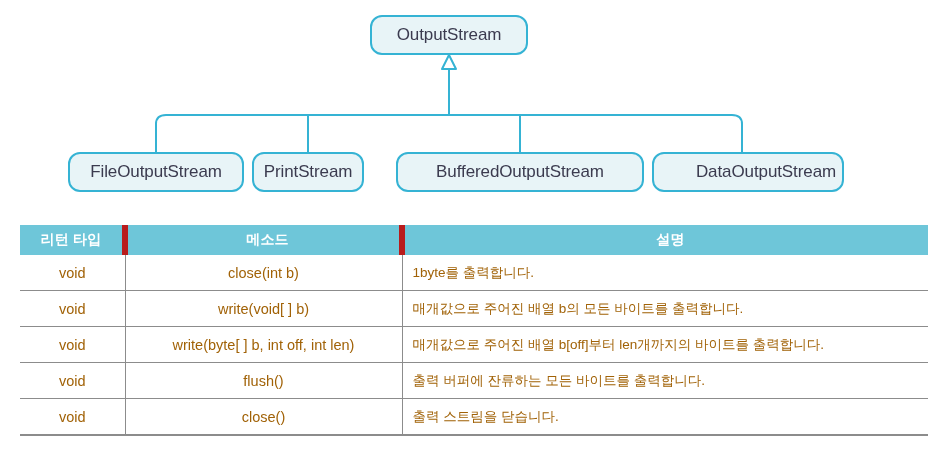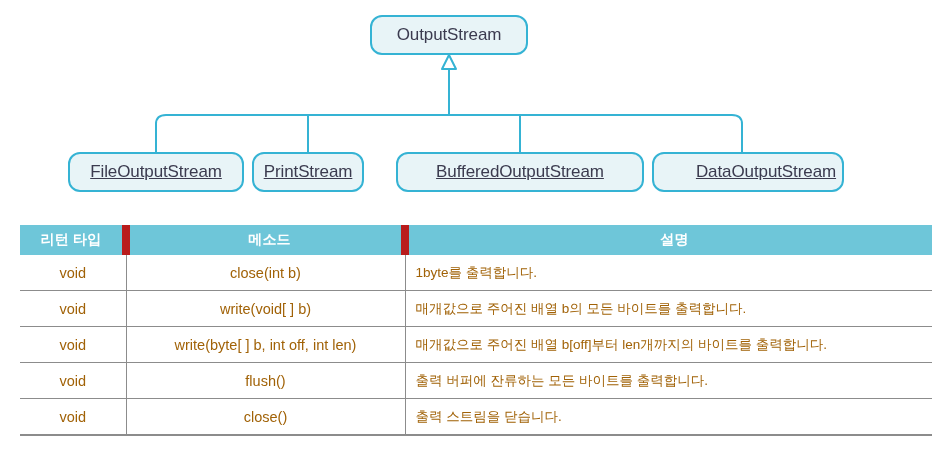--- a/index.html
+++ b/index.html
@@ -45,21 +45,21 @@
     font-size: 17px;
     letter-spacing: -0.1px;
     white-space: nowrap;
   }
   .uml-box.root {
     left: 370px;
     top: 15px;
     width: 158px;
     height: 40px;
   }
-  .uml-box.leaf { top: 152px; height: 40px; text-decoration: underline; }
+  .uml-box.leaf { top: 152px; height: 40px; }
   .uml-box.leaf-1 { left: 68px;  width: 176px; }
   .uml-box.leaf-2 { left: 252px; width: 112px; }
   .uml-box.leaf-3 { left: 396px; width: 248px; }
   .uml-box.leaf-4 { left: 652px; width: 192px; padding-left: 36px; }
 
   
   #method-table {
     position: absolute;
     left: 20px;
     top: 225px;
@@ -76,21 +76,21 @@
     font-weight: bold;
     height: 30px;
     padding: 0;
     border: none;
     text-align: center;
     letter-spacing: 0.2px;
   }
   #method-table th.th-ret  { width: 102px; }
   #method-table th.th-meth { width: 263px; }
   #method-table th.th-desc { width: 515px; }
-  #method-table th + th { border-left: 8px solid #b91c1c; padding-left: 8px; }
+  #method-table th + th { border-left: 6px solid #b91c1c; padding-left: 8px; }
 
   #method-table td {
     height: 35px;
     padding: 0 0 0 0;
     border-bottom: 1px solid #8c8c8c;
     font-size: 14.5px;
     color: #a16207;
     background: #ffffff;
   }
   #method-table tbody tr:first-child td { border-top: none; }

